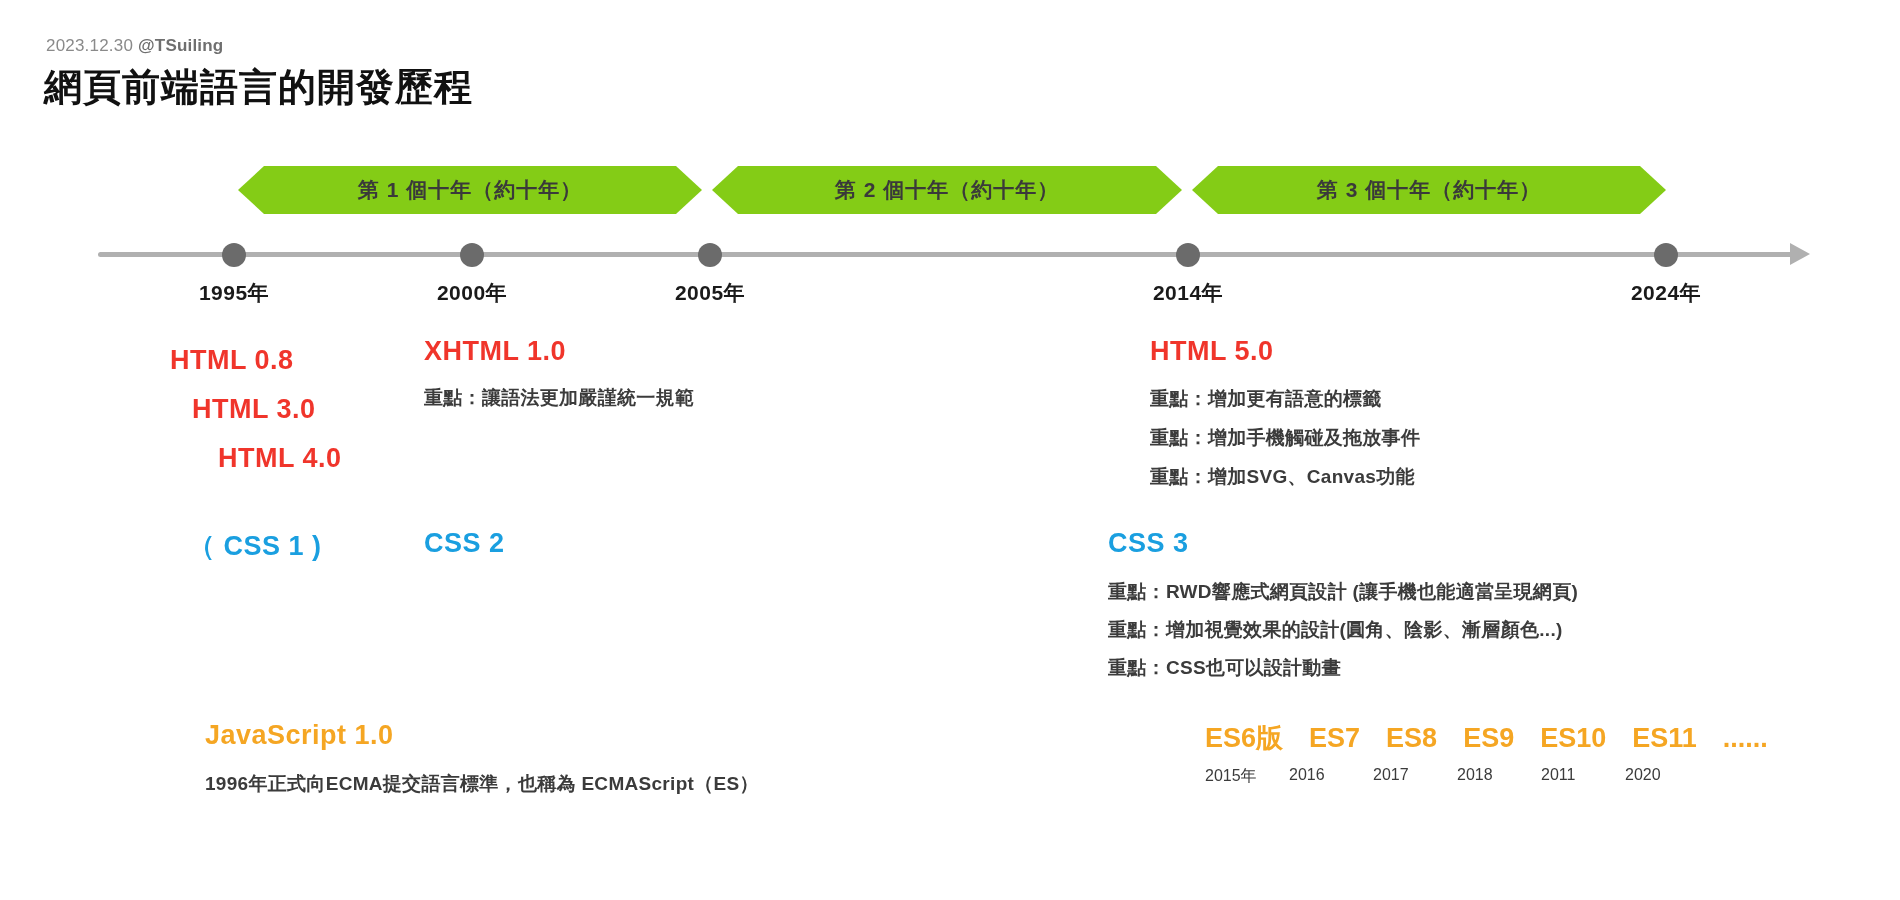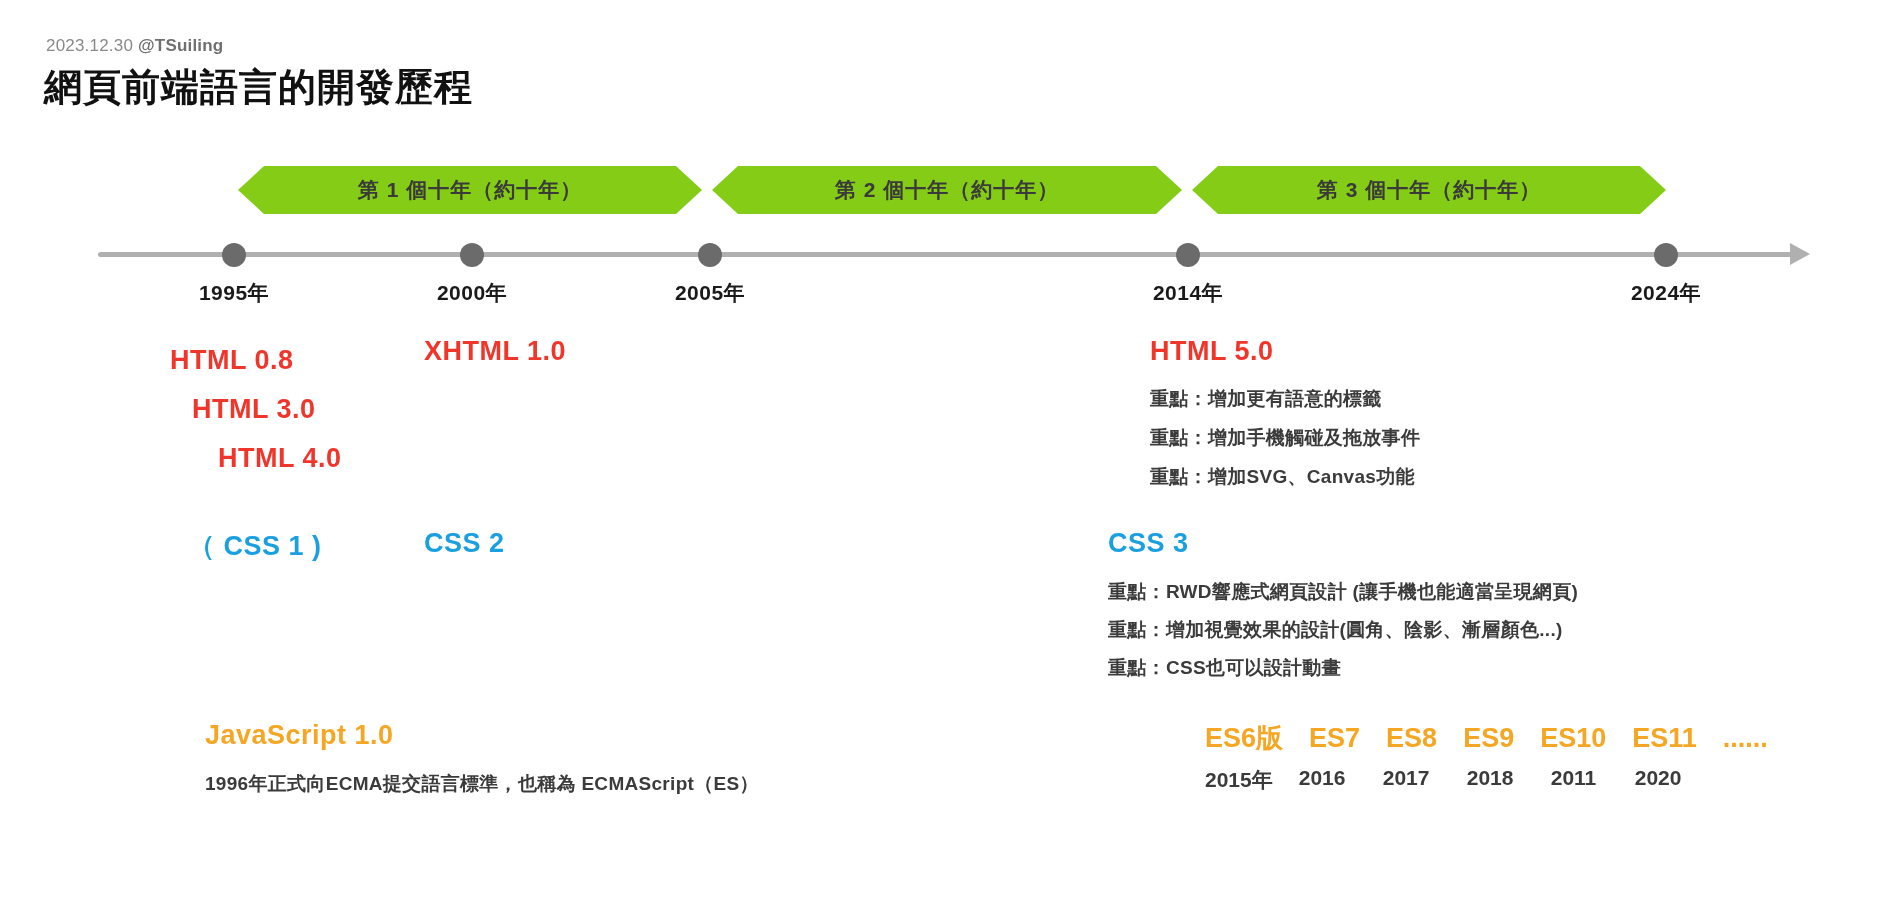--- a/index.html
+++ b/index.html
@@ -150,22 +150,22 @@
     display: flex;
     align-items: baseline;
     gap: 26px;
   }
   .es-row .es-item { font-size: 27px; font-weight: bold; color: #f5a623; }
   .es-years {
     display: flex;
     gap: 26px;
     margin-top: 10px;
     color: #3b3b3b;
-    font-size: 21px;
-    font-weight: bold;
+    font-size: 16px;
+    font-weight: normal;
   }
   .es-years .es-year { min-width: 58px; }
 </style>
 </head>
 <body>
 
 <div id="canvas">
 
   <div class="byline">
     <span>2023.12.30</span>
@@ -202,20 +202,21 @@
   <div class="node-label" style="left:1666px;">2024年</div>
 
   <div class="block html-early">
     <div class="heading-red line l1">HTML 0.8</div>
     <div class="heading-red line l2">HTML 3.0</div>
     <div class="heading-red line l3">HTML 4.0</div>
   </div>
 
   <div class="block xhtml-block">
     <div class="heading-red">XHTML 1.0</div>
+    <div class="detail">重點：讓語法更加嚴謹統一規範</div>
   </div>
 
   <div class="block html5-block">
     <div class="heading-red">HTML 5.0</div>
     <div class="detail">
       <div>重點：增加更有語意的標籤</div>
       <div>重點：增加手機觸碰及拖放事件</div>
       <div>重點：增加SVG、Canvas功能</div>
     </div>
   </div>

